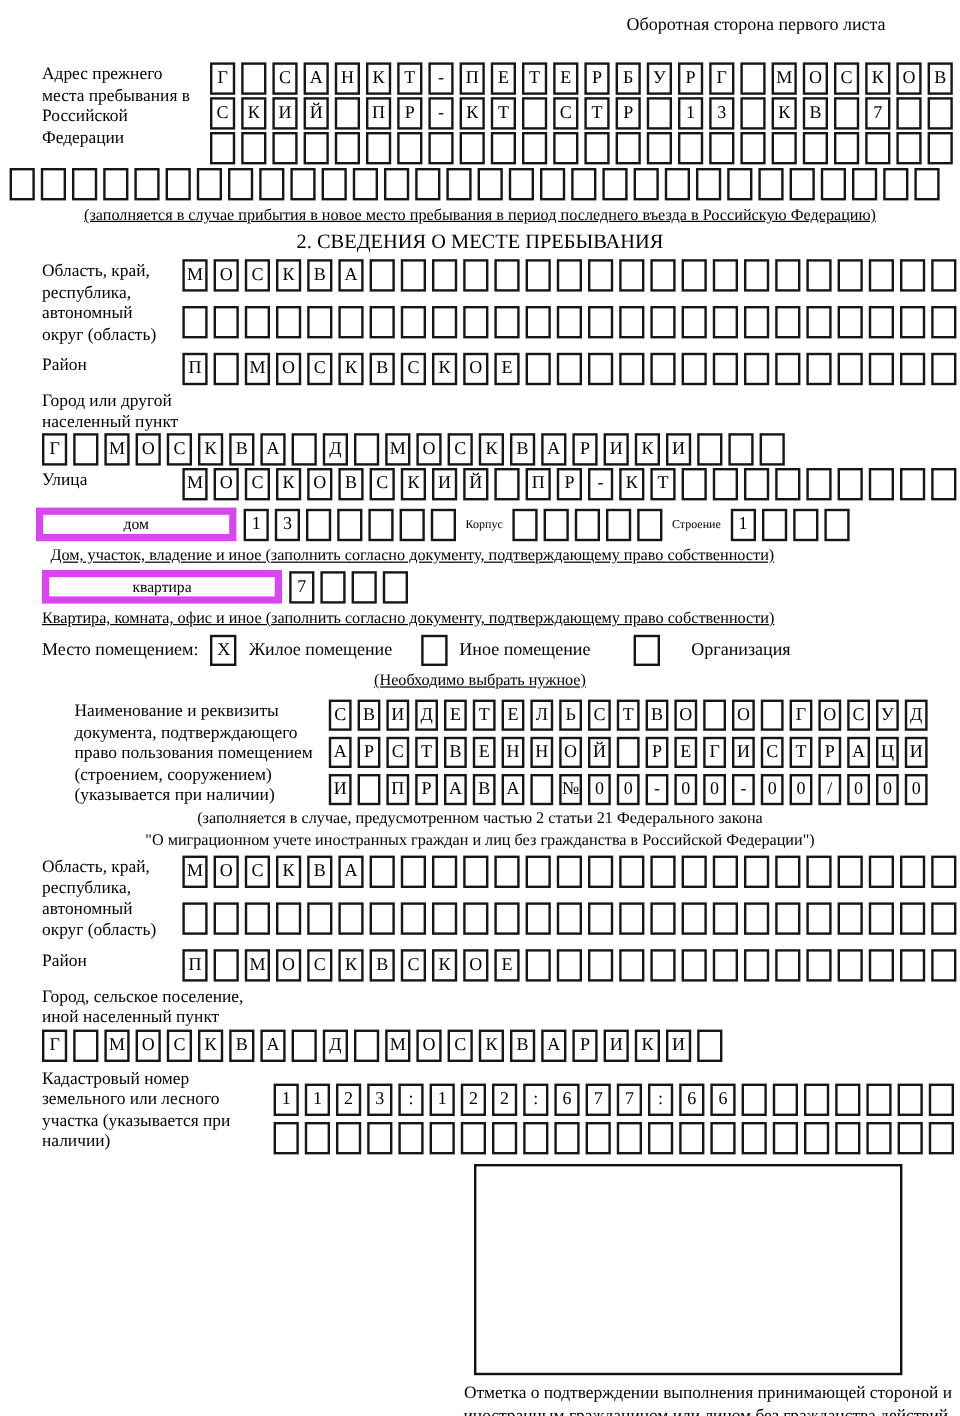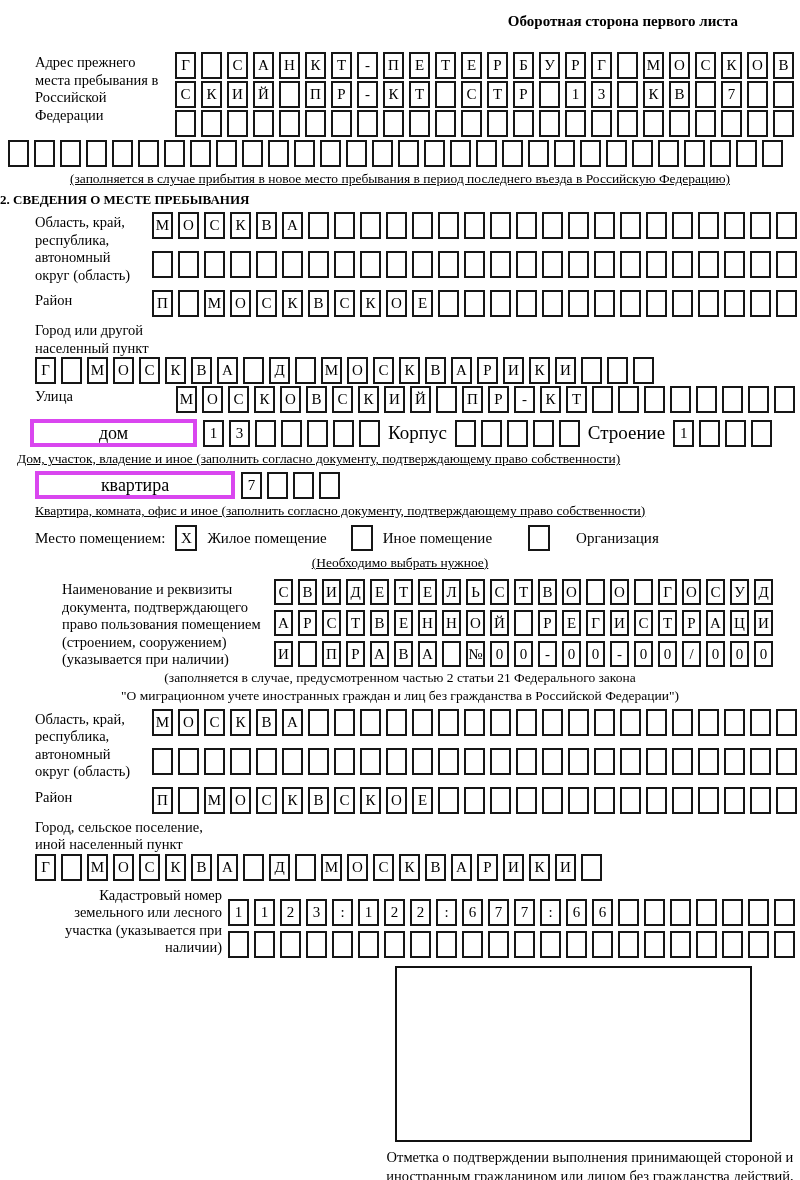--- a/index.html
+++ b/index.html
@@ -3,52 +3,52 @@
 <meta charset="utf-8">
 <style>
   * { margin:0; padding:0; box-sizing:border-box; }
   html,body { background:#fff; }
   body {
     width:800px; height:1180px; overflow:hidden;
     color:#000; font-family:"Liberation Serif", serif; font-size:15px;
   }
   .page { width:800px; height:1180px; padding-top:13px; position:relative; }
 
-  .header-note { text-align:right; padding-right:62px; font-size:15px;font-weight:bold; }
+  .header-note { text-align:right; padding-right:62px; font-size:15px; }
 
   .field { display:flex; align-items:flex-start; padding-left:35px; }
   .label { font-size:14.5px; line-height:17.5px; flex:0 0 auto; padding-right:6px; padding-top:2px; }
   .w140 { width:140px; } .w117 { width:117px; } .w138 { width:138px; }
-  .w197 { width:197px; } .w193 { width:193px;text-align:right; } .w212 { width:212px; }
+  .w197 { width:197px; } .w193 { width:193px; } .w212 { width:212px; }
 
   .rows { display:flex; flex-direction:column; }
   .g2 { gap:2px; } .g5 { gap:5px; } .g12 { gap:12px; }
 
   .cells { display:flex; gap:5px; flex:0 0 auto; }
   .cell {
     width:21px; height:27px; border:2px solid #161616; background:#fff;
     display:flex; align-items:center; justify-content:center;
     font-size:15px; line-height:1; flex:0 0 auto;
   }
   .sm .cell { width:19px; height:26px; }
 
   .full-row { margin:3px 0 0 8px; }
 
   .caption { font-size:13.5px; text-align:center; margin-top:4px;text-decoration:underline; }
-  .heading { font-weight:bold; font-size:13px; margin:5px 0 4px 0; }
+  .heading { font-weight:normal; font-size:17px; text-align:center; margin:5px 0 4px 0; }
 
   .inline-row { display:flex; align-items:center; padding-left:30px; gap:6px; }
-  .wide-box { height:28px; border:4px solid #d946ef; display:flex; align-items:center; justify-content:center; font-size:18px; flex:0 0 auto; }
-  .inline-label { font-size:19px; padding:0 2px; flex:0 0 auto; }
+  .wide-box { height:28px; border:6px solid #d946ef; display:flex; align-items:center; justify-content:center; font-size:13px; flex:0 0 auto; }
+  .inline-label { font-size:10px; padding:0 2px; flex:0 0 auto; }
 
   .stay-row { display:flex; align-items:center; padding-left:35px; gap:10px; margin-top:6px; }
   .stay-row .cell { width:22px; height:26px; }
   .stay-label { font-size:15px; }
 
-  .mt2 { margin-top:2px;gap:24px; } .mt3 { margin-top:3px;flex-direction:column; } .mt4 { margin-top:4px; }
+  .mt2 { margin-top:2px; } .mt3 { margin-top:3px;flex-direction:column; } .mt4 { margin-top:4px; }
   .mt6 { margin-top:6px; } .mt8 { margin-top:8px;justify-content:center; } .mt10 { margin-top:10px; }
 
   .fact-caption { font-size:13.5px; text-align:center; line-height:18px; }
 
   .bottom-block { margin-top:8px; }
   .mark-box { margin-left:395px; width:357px; height:176px; border:2px solid #111; background:#fff; }
   .mark-caption { margin-left:385px; width:410px; text-align:center; font-size:14.5px; line-height:19px; margin-top:6px; }
 </style>
 </head>
 <body>
@@ -348,21 +348,21 @@
         <div class="cell"></div>
       </div>
     <span class="inline-label">Строение</span>
     <div class="cells">
         <div class="cell">1</div>
         <div class="cell"></div>
         <div class="cell"></div>
         <div class="cell"></div>
       </div>
   </div>
-  <div class="caption" style="text-align:left; padding-left:17px;">Дом, участок, владение и иное (заполнить согласно документу, подтверждающему право собственности)</div>
+  <div class="caption" style="text-align:left; padding-left:42px;">Дом, участок, владение и иное (заполнить согласно документу, подтверждающему право собственности)</div>
 
   <div class="inline-row mt4" style="padding-left:35px;">
     <div class="wide-box" style="width:200px">квартира</div>
     <div class="cells">
         <div class="cell">7</div>
         <div class="cell"></div>
         <div class="cell"></div>
         <div class="cell"></div>
       </div>
   </div>

